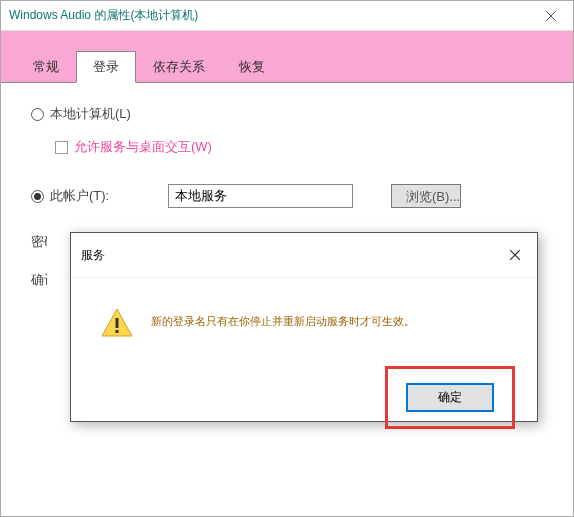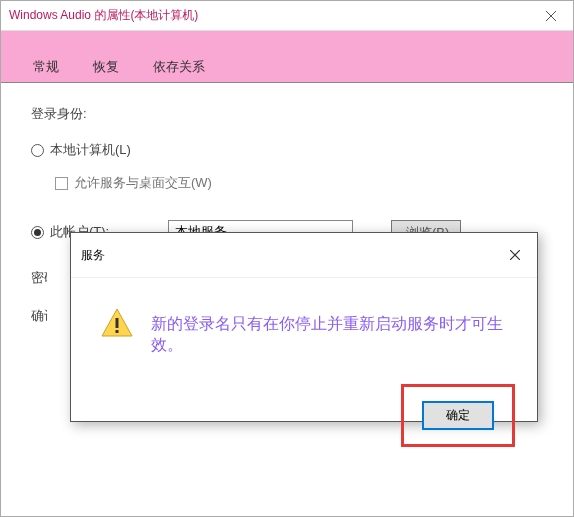--- a/index.html
+++ b/index.html
@@ -30,21 +30,21 @@
       background: #fff;
       display: flex;
       align-items: center;
       padding: 0 8px;
       border-bottom: 1px solid #e0e0e0;
       position: relative;
     }
     
     .titlebar-title {
       font-size: 12px;
-      color: #be185d;
+      color: #0f766e;
     }
     
     .titlebar-close {
       position: absolute;
       right: 0;
       top: 0;
       width: 45px;
       height: 30px;
       display: flex;
       align-items: center;
@@ -210,42 +210,42 @@
       gap: 18px;
     }
     
     .warning-icon {
       width: 32px;
       height: 30px;
       flex-shrink: 0;
     }
     
     .modal-text {
-      font-size: 16px;
-      color: #8b5cf6;
+      font-size: 11px;
+      color: #a16207;
       padding-top: 6px;
     }
     
     .modal-footer {
       display: flex;
       justify-content: flex-end;
       padding: 10px 22px 16px 10px;
     }
     
     .ok-wrapper {
       border: 3px solid #e53935;
       padding: 14px 18px;
       display: inline-block;
     }
     
     .ok-btn {
       border: 2px solid #0078d7;
       background: #e1e1e1;
       padding: 4px 0;
-      width: 72px;
+      width: 88px;
       font-size: 12px;
       text-align: center;
     }
     
     .truncated {
       overflow: hidden;
       white-space: nowrap;
     }
   </style>
 </head>
@@ -257,35 +257,35 @@
     <div class="titlebar-close">
       <svg width="10" height="10" viewBox="0 0 10 10">
           <path d="M0 0 L10 10 M10 0 L0 10" stroke="#555" stroke-width="1"></path>
         </svg>
     </div>
   </div>
 
   <div class="content-area">
     <div class="tabs">
       <div class="tab">常规</div>
+      <div class="tab active">登录</div>
+      <div class="tab">依存关系</div>
       <div class="tab">恢复</div>
-      <div class="tab">依存关系</div>
     </div>
 
     <div class="tab-content">
-      <div class="label-row">登录身份:</div>
 
       <div class="radio-row">
         <span class="radio"></span>
         <span>本地计算机(L)</span>
       </div>
 
       <div class="checkbox-row">
         <span class="checkbox"></span>
-        <span style="color:#737373">允许服务与桌面交互(W)</span>
+        <span style="color:#ec4899">允许服务与桌面交互(W)</span>
       </div>
 
       <div class="account-row">
         <div class="radio-row" style="margin-bottom:0">
           <span class="radio checked"></span>
           <span class="truncated" style="width:80px">此帐户(T):</span>
         </div>
         <input class="text-input" value="本地服务" style="">
         <button class="browse-btn truncated" style="width:70px">浏览(B)...</button>
       </div>

